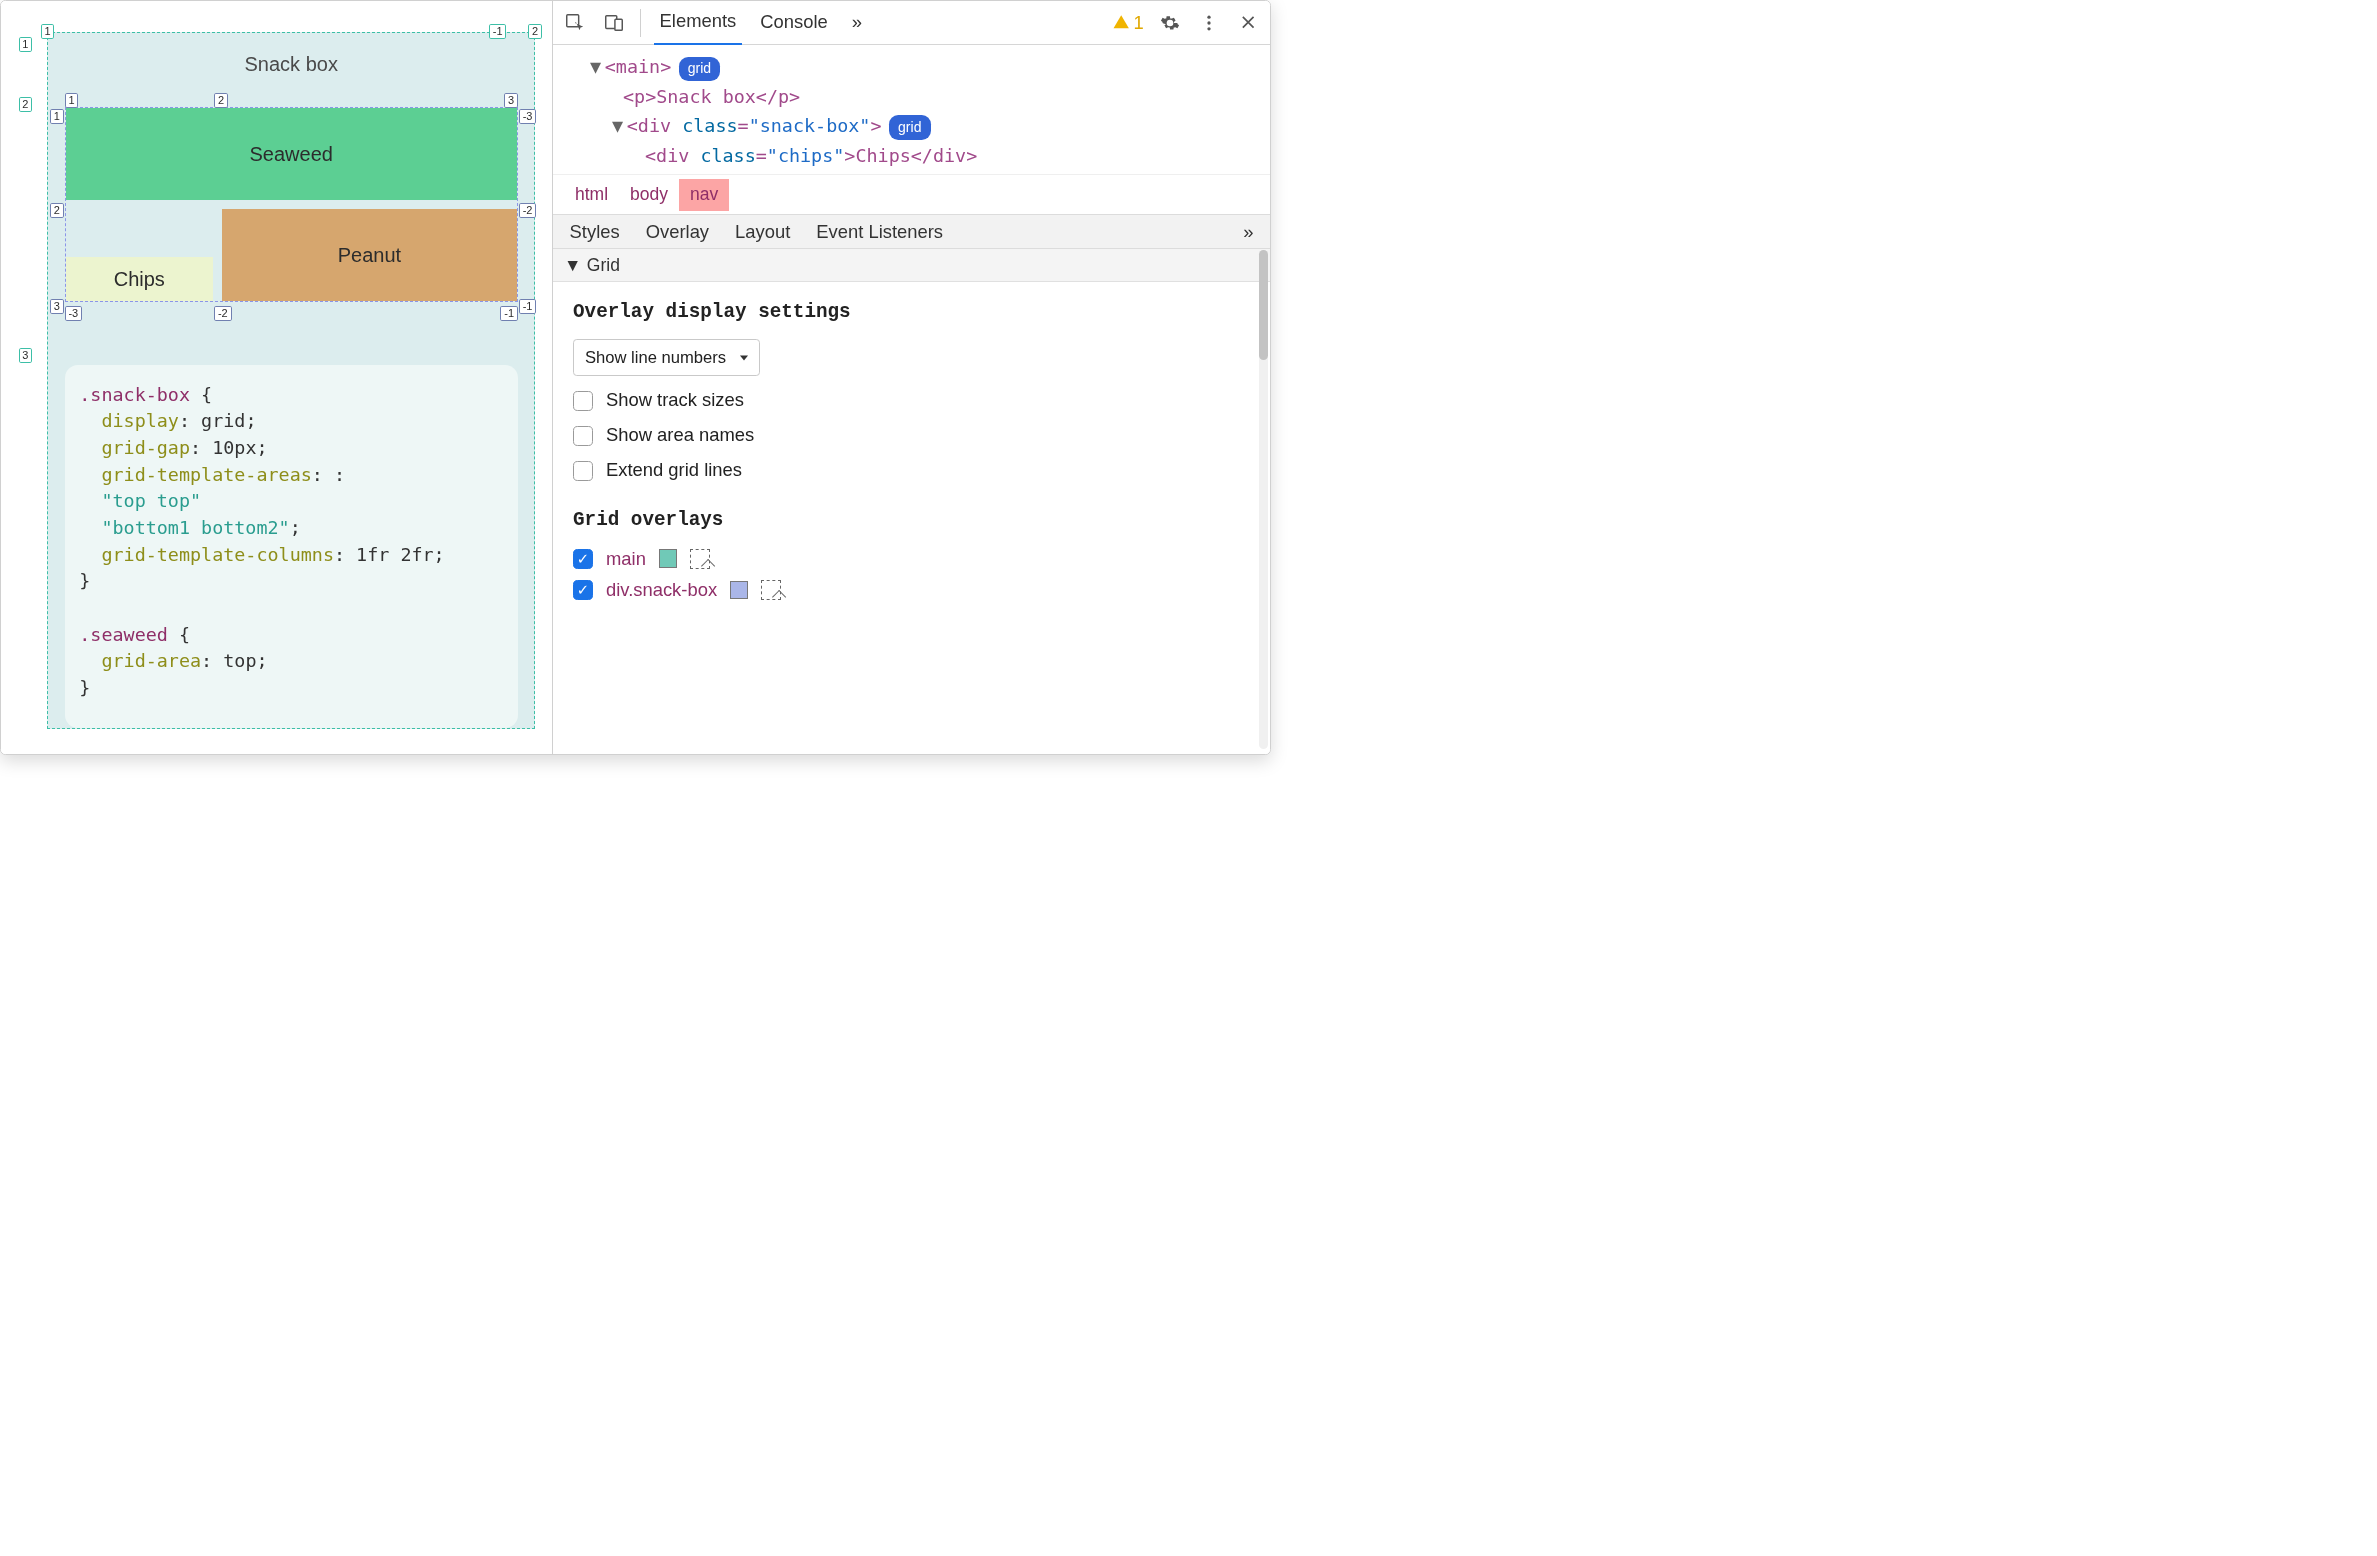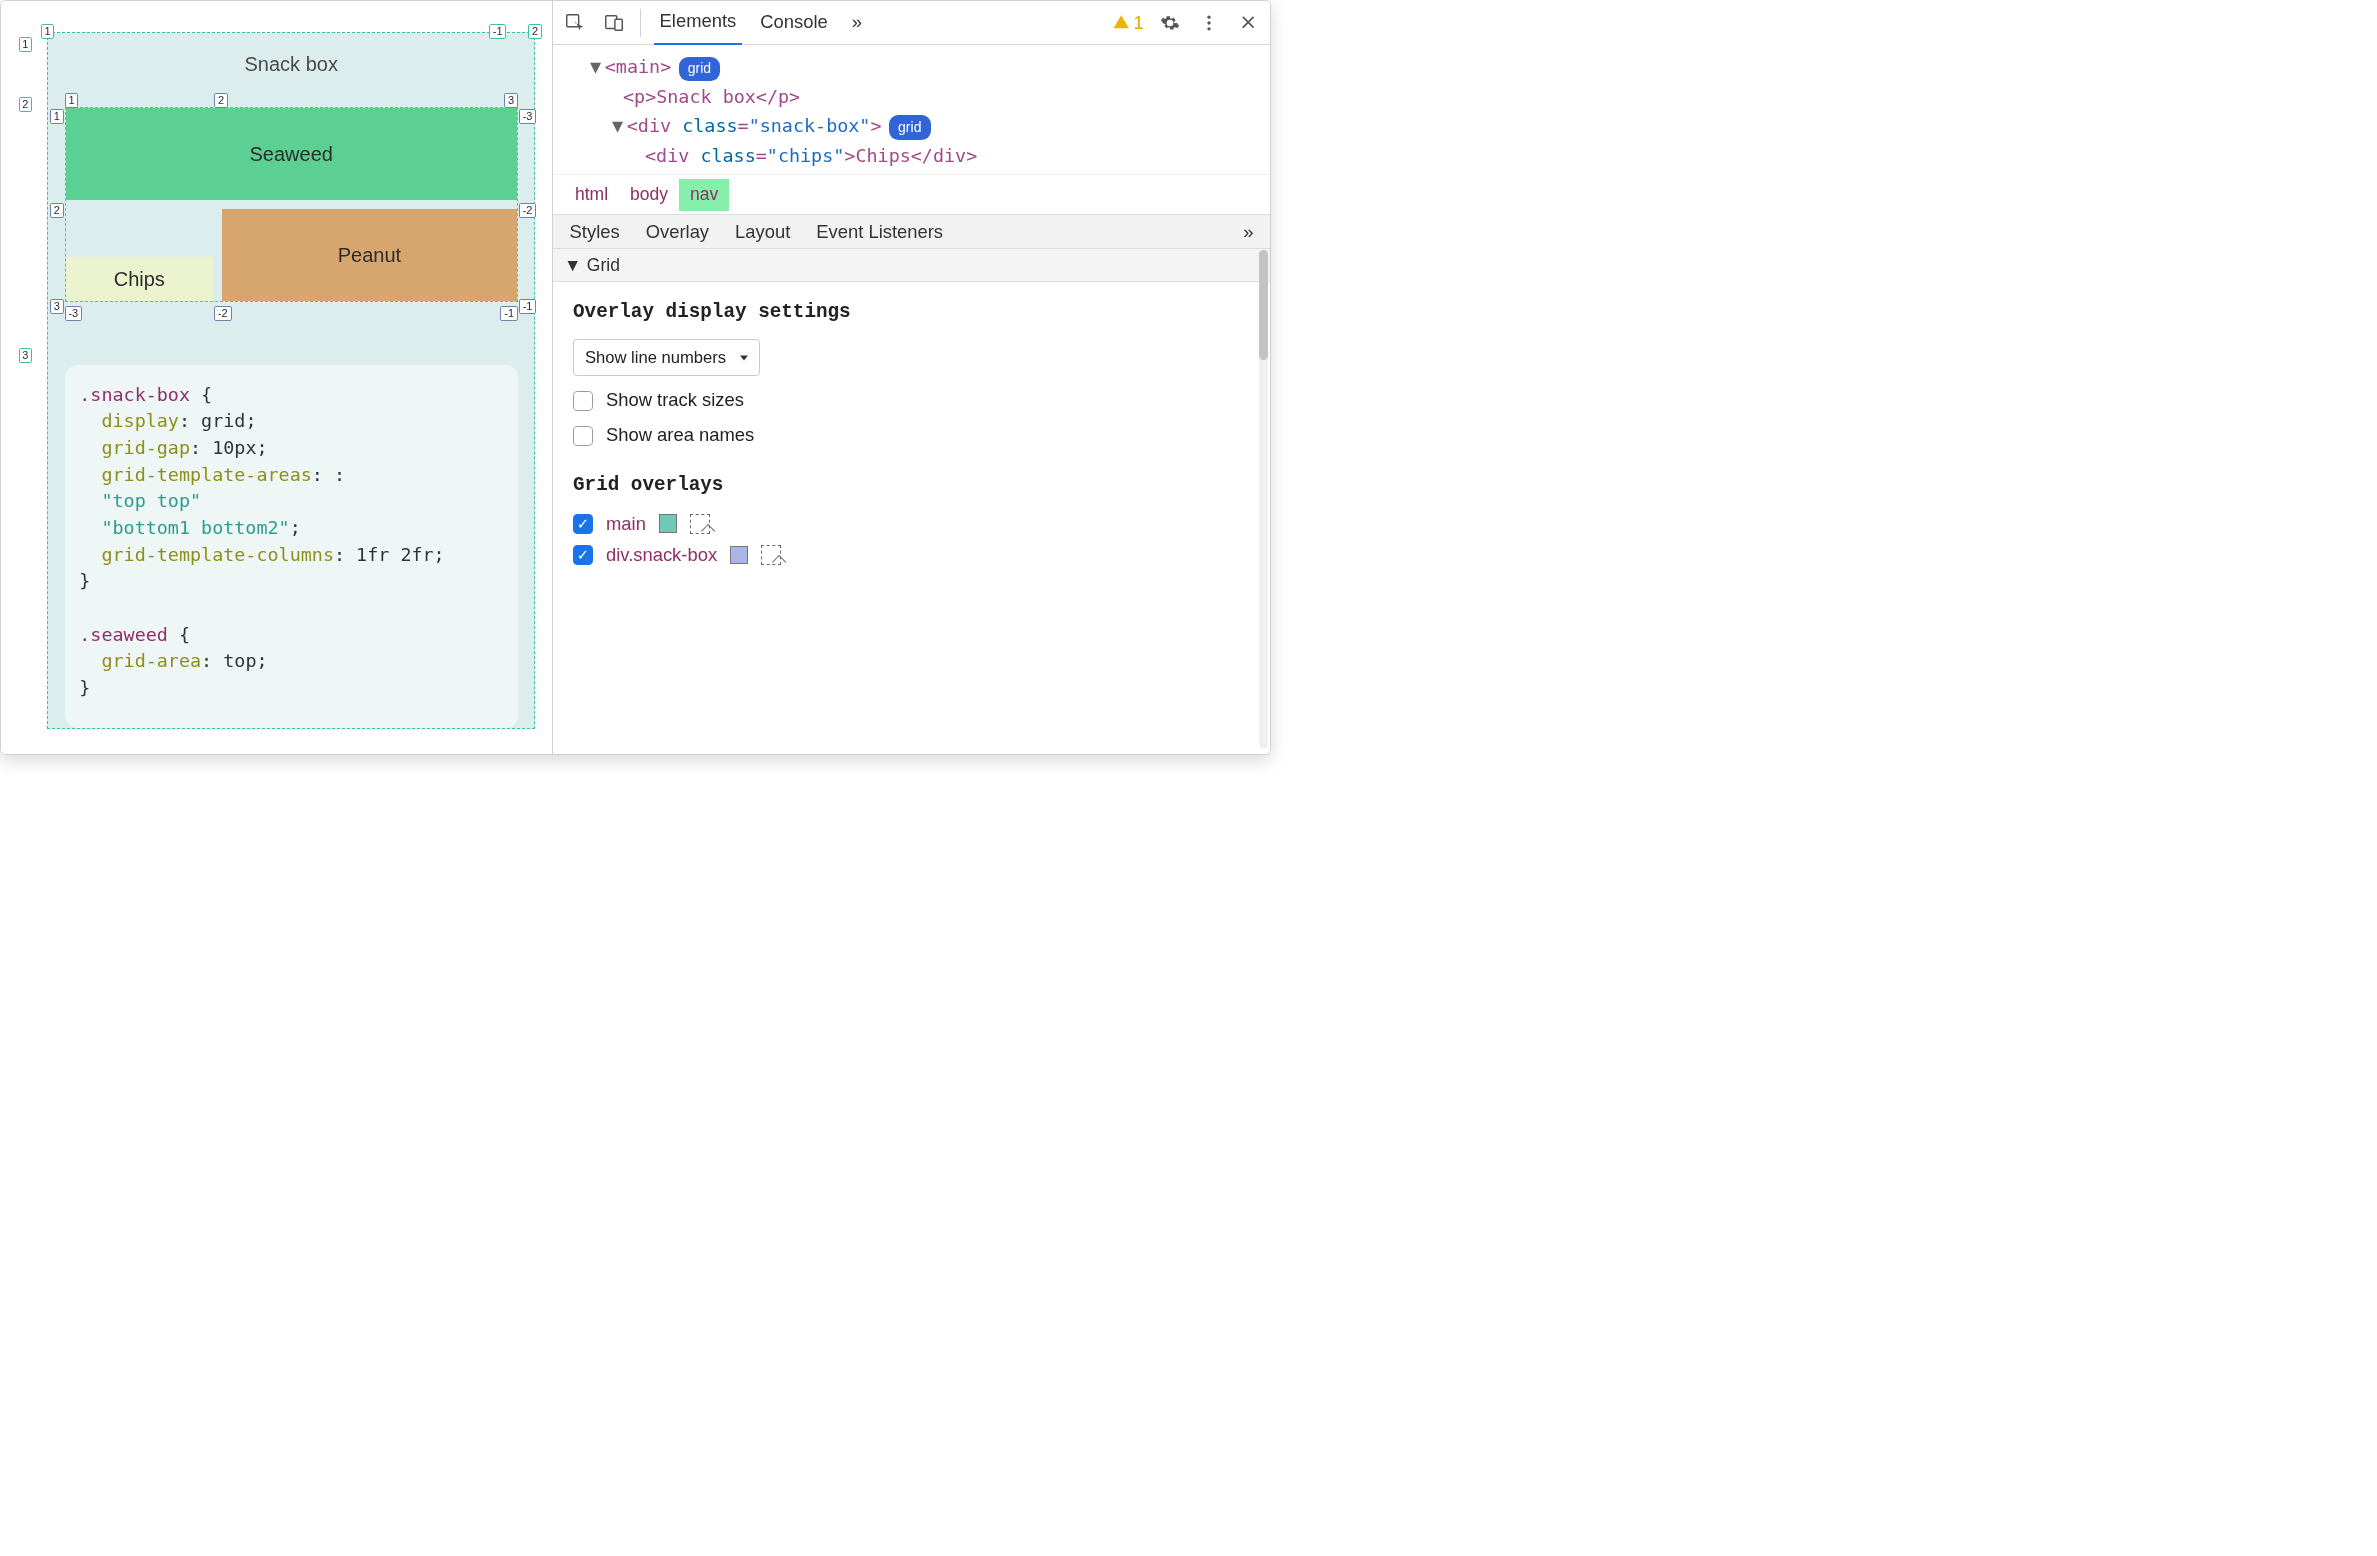--- a/index.html
+++ b/index.html
@@ -146,21 +146,21 @@
   }
   .breadcrumb {
     display:flex;
     gap: 0;
     font-size: 17.5px;
     padding: 3.7px 0 3.7px 11px;
     border-top: 0.9px solid #efefef;
     color:#8f2f68;
   }
   .breadcrumb span { padding: 5.5px 11px; }
-  .breadcrumb .sel-crumb { background:#86efac; }
+  .breadcrumb .sel-crumb { background:#fca5a5; }
   .subtab-bar {
     display:flex;
     align-items:center;
     gap: 26px;
     height: 35px;
     padding: 0 16.6px;
     background: #f2f2f2;
     border-top:0.9px solid #dcdcdc;
     border-bottom:0.9px solid #dcdcdc;
     font-size: 18.4px;
@@ -420,20 +420,24 @@
       </div>
 
       <div class="check-row">
         <span class="checkbox"></span>
         <span>Show track sizes</span>
       </div>
       <div class="check-row">
         <span class="checkbox"></span>
         <span>Show area names</span>
       </div>
+      <div class="check-row">
+        <span class="checkbox"></span>
+        <span>Extend grid lines</span>
+      </div>
 
       <h4 style="margin-top:28px;">Grid overlays</h4>
 
       <div class="overlay-row">
         <span class="checkbox checked">✓</span>
         <span class="name">main</span>
         <span class="swatch main"></span>
         <span class="dash-target"></span>
       </div>
       <div class="overlay-row">

